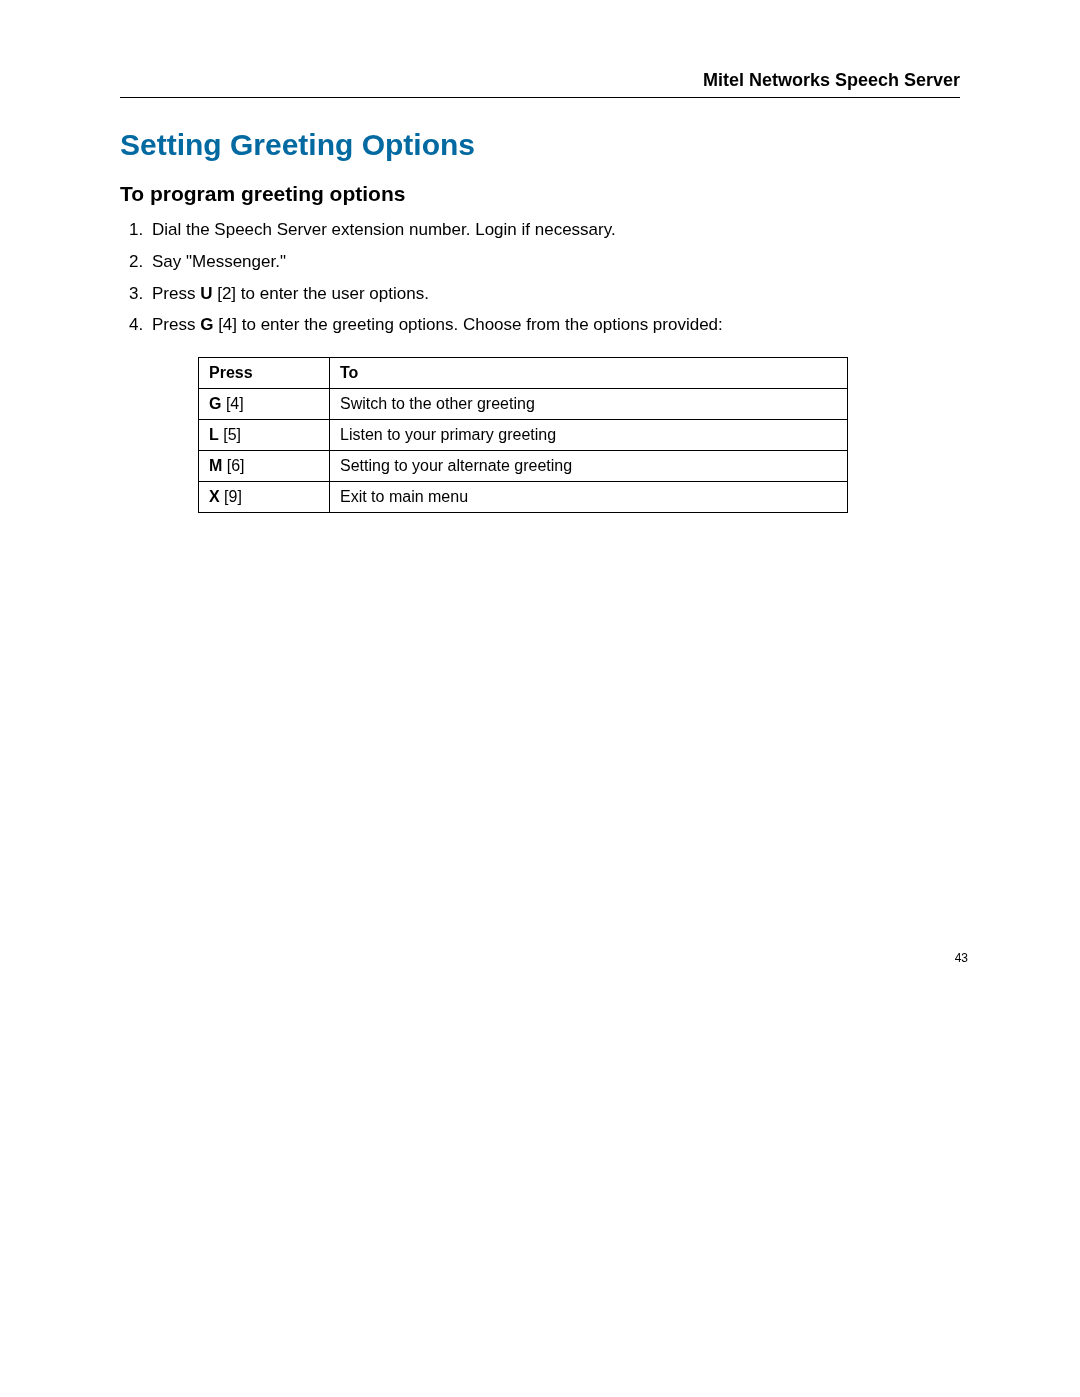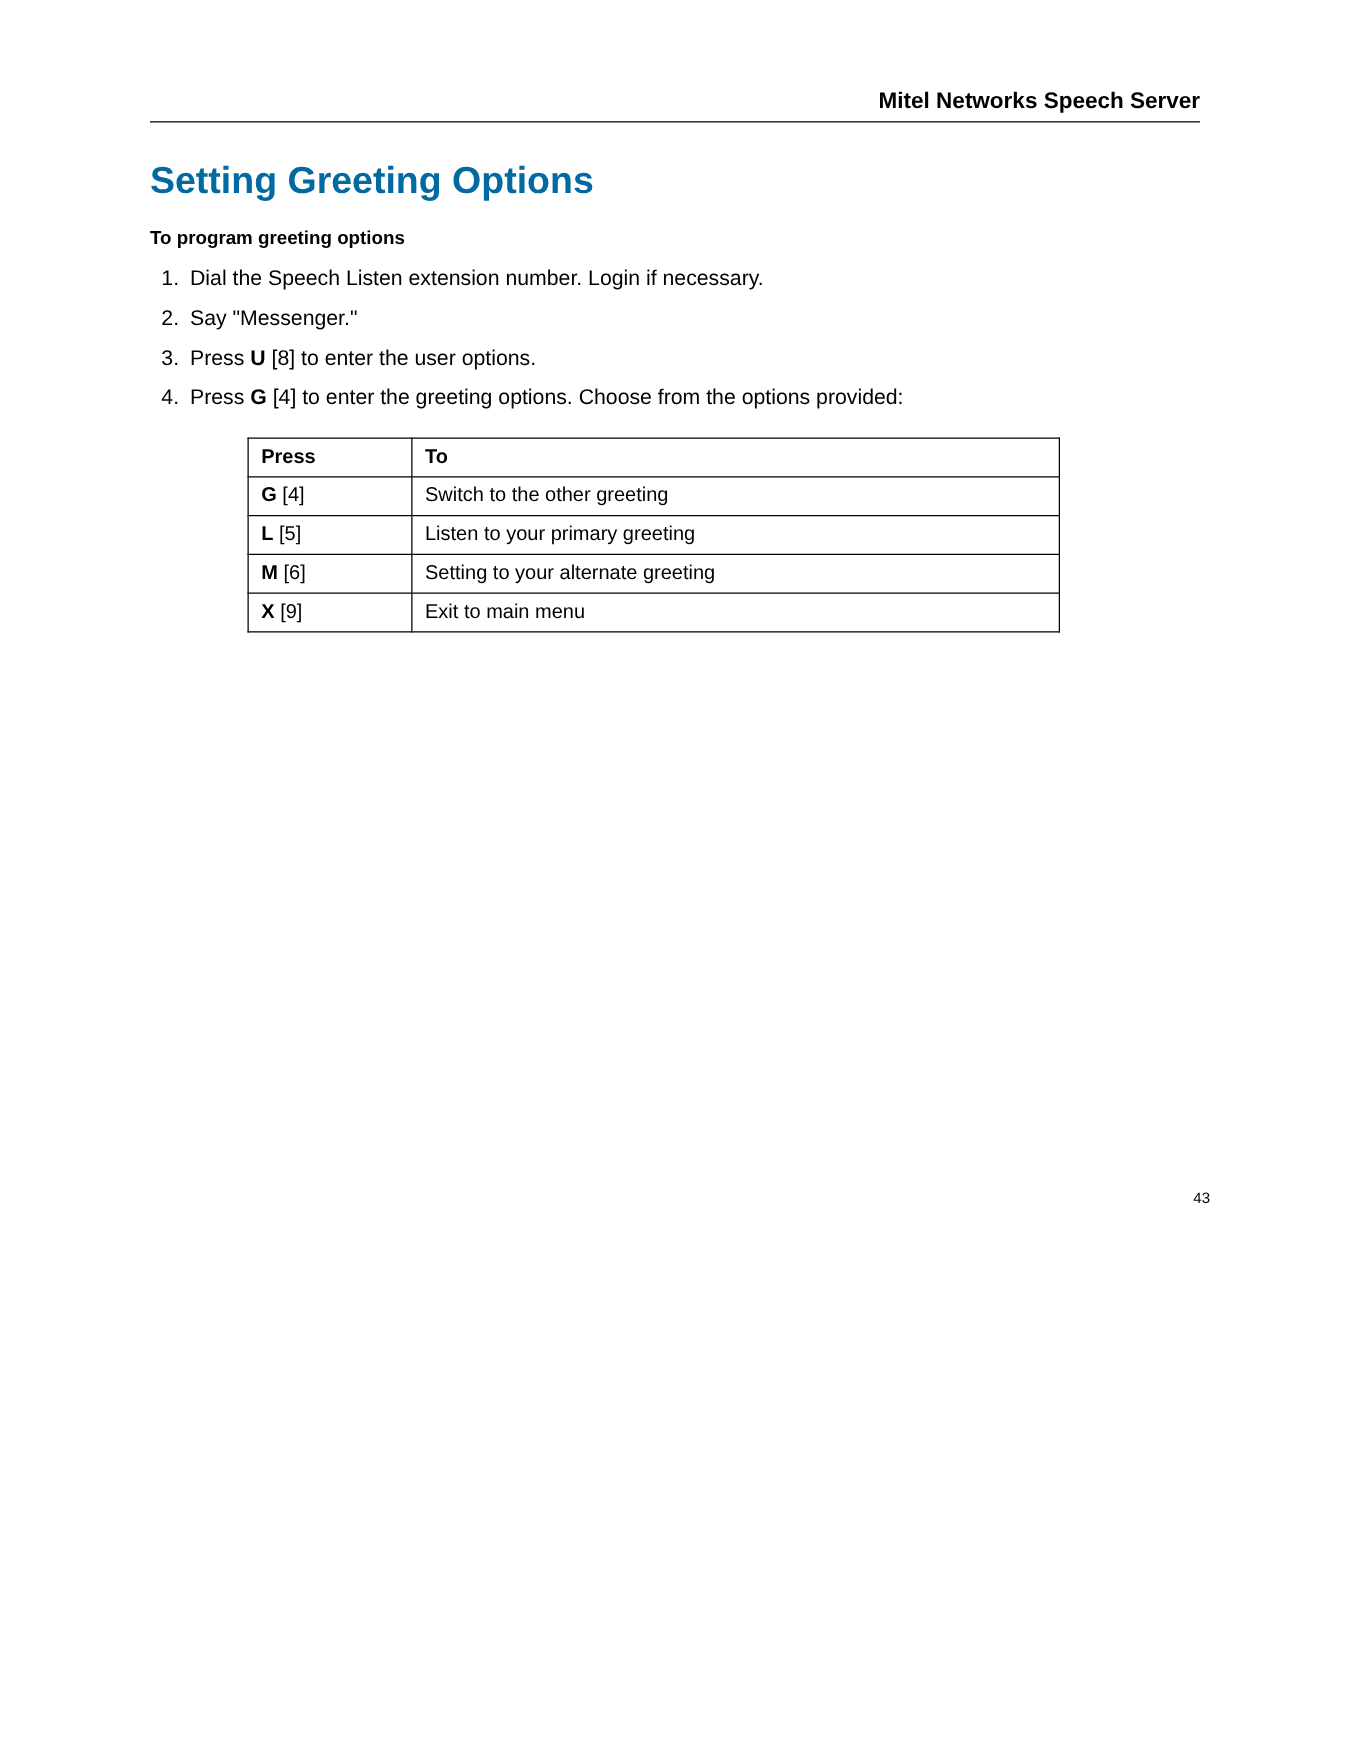--- a/index.html
+++ b/index.html
@@ -25,21 +25,21 @@
     margin-bottom: 30px;
   }
   h1.section-title {
     color: #0369a1;
     font-size: 30px;
     font-weight: bold;
     margin: 28px 0 20px 0;
   }
   .subheading {
     font-weight: bold;
-    font-size: 15px;
+    font-size: 21px;
     margin: 17px 0 12px 0;
   }
   ol.steps {
     margin: 0 0 20px 28px;
     padding: 0;
     font-size: 17px;
   }
   ol.steps li {
     margin: 0 0 8px 0;
     line-height: 1.4;
@@ -77,24 +77,24 @@
 
   <div class="header">
     <span>Mitel Networks Speech Server</span>
   </div>
 
   <h1 class="section-title">Setting Greeting Options</h1>
 
   <div class="subheading">To program greeting options</div>
 
   <ol class="steps">
-    <li><span>Dial the Speech Listen extension number. Login if necessary.</span></li>
+    <li><span>Dial the Speech Server extension number. Login if necessary.</span></li>
     <li><span>Say "Messenger."</span></li>
     <li>
-      <span>Press </span><span class="key">U</span><span> [8] to enter the user options.</span>
+      <span>Press </span><span class="key">U</span><span> [2] to enter the user options.</span>
     </li>
     <li>
       <span>Press </span><span class="key">G</span><span> [4] to enter the greeting options.  Choose from the options provided:</span>
     </li>
   </ol>
 
   <table class="options">
     <thead>
       <tr>
         <th class="press-col">Press</th>

